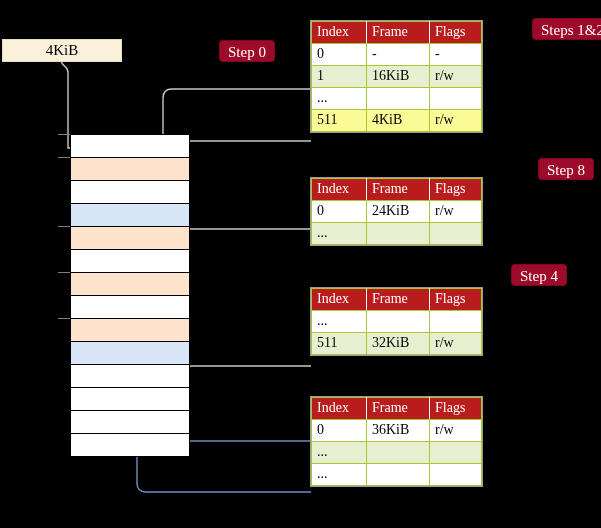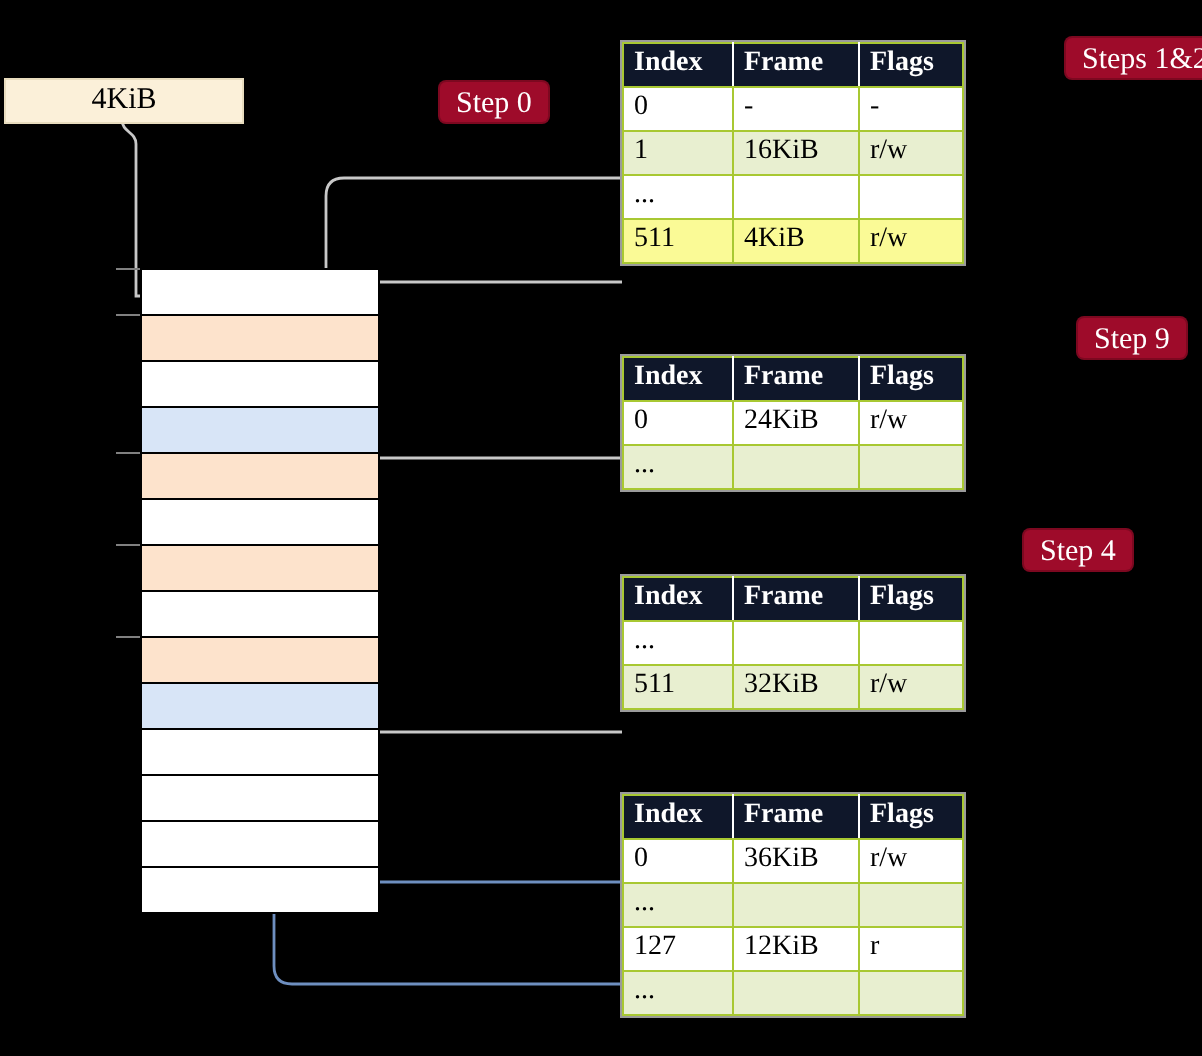--- a/index.html
+++ b/index.html
@@ -66,23 +66,23 @@
     border:1px solid #A8C832;
     padding:2px 5px 3px 5px;
     text-align:left;
     font-weight:normal;
     height:17px;
     box-sizing:border-box;
     vertical-align:middle;
     white-space:nowrap;
   }
   .ptbl thead th{
-    background:#0f172a;
+    background:#b91c1c;
     color:#FFFFFF;
-    font-weight:bold;
+    font-weight:normal;
     border-color:#A8C832;
     border-right-color:#FFFFFF;
   }
   .ptbl thead th:last-child{border-right-color:#A8C832;}
   .ptbl tbody tr:nth-child(even) td{background:#E8EFD0;}
   .ptbl tbody tr:nth-child(odd) td{background:#FFFFFF;}
   .ptbl td.c-index{width:55px;}
   .ptbl td.c-frame{width:63px;}
   .ptbl td.c-flags{width:52px;}
   .ptbl th.c-index{width:55px;}
@@ -238,33 +238,28 @@
             <td class="c-index">0</td>
             <td class="c-frame">36KiB</td>
             <td class="c-flags">r/w</td>
           </tr>
           <tr>
             <td class="c-index">...</td>
             <td class="c-frame"></td>
             <td class="c-flags"></td>
           </tr>
           <tr>
-            <td class="c-index">127</td>
-            <td class="c-frame">12KiB</td>
-            <td class="c-flags">r</td>
-          </tr>
-          <tr>
             <td class="c-index">...</td>
             <td class="c-frame"></td>
             <td class="c-flags"></td>
           </tr>
         </tbody>
       </table>
     </div>
 
   <div id="badges-host">
       <div class="badge" style="left: 200px; top: 41px;">Step 0</div>
       <div class="badge" style="left: 513px; top: 19px;">Steps 1&amp;2</div>
-      <div class="badge" style="left: 519px; top: 159px;">Step 9</div>
+      <div class="badge" style="left: 519px; top: 159px;">Step 8</div>
       <div class="badge" style="left: 492px; top: 265px;">Step 4</div>
     </div>
 
 </div>
 
 </body></html>

